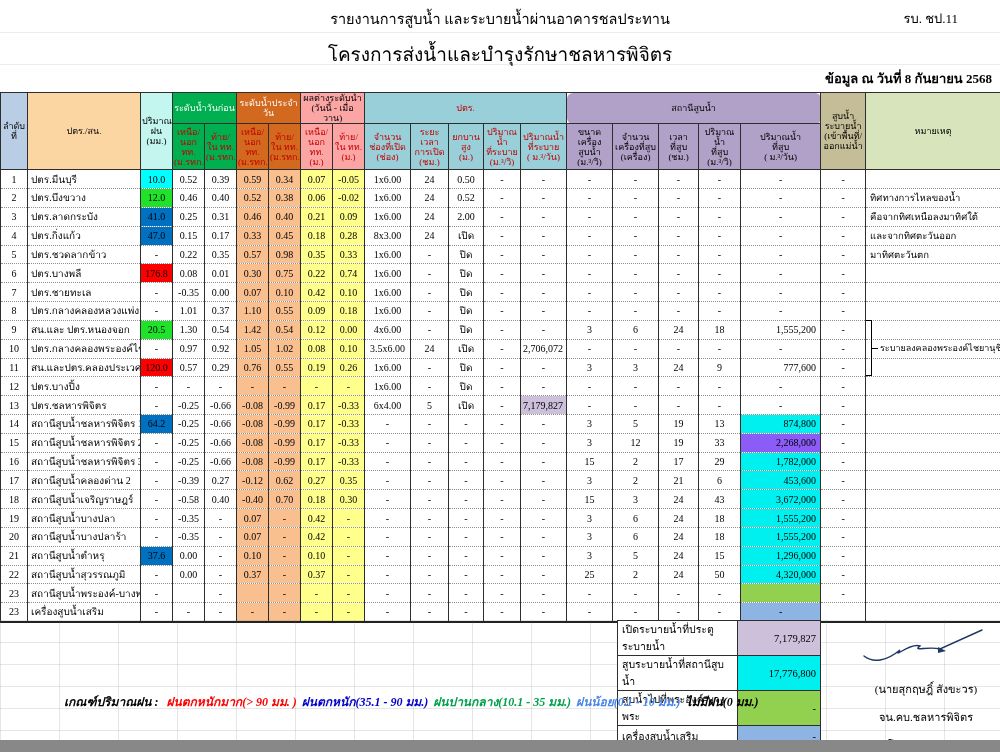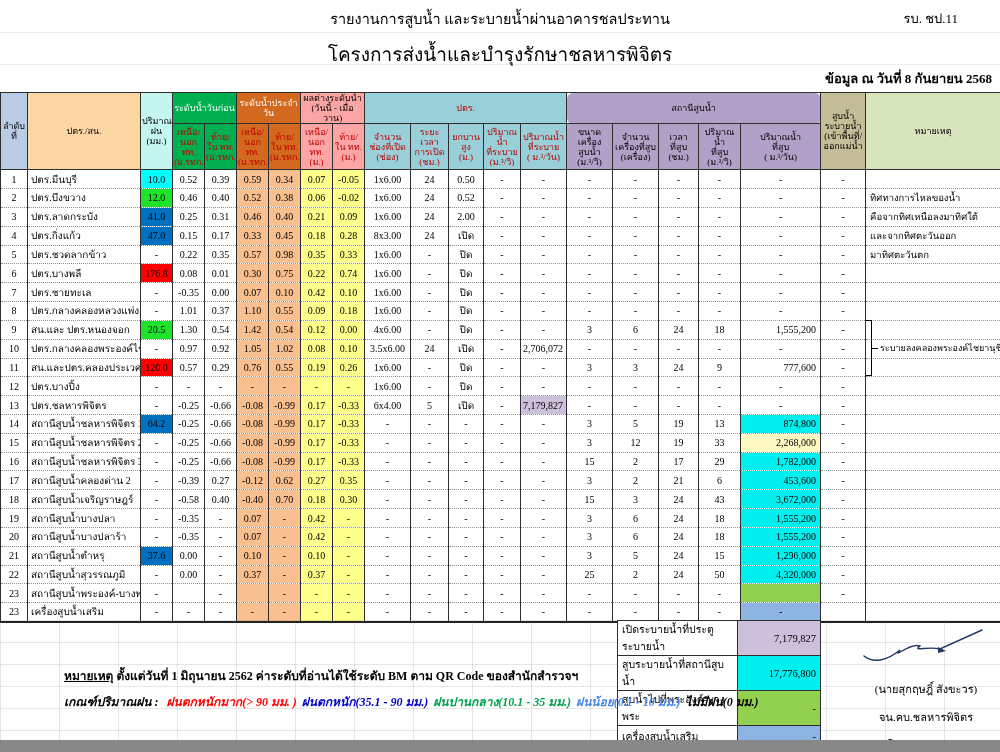--- a/index.html
+++ b/index.html
@@ -514,21 +514,21 @@
           <td class="c-ye">-0.33</td>
           <td>-</td>
           <td>-</td>
           <td>-</td>
           <td>-</td>
           <td>-</td>
           <td>3</td>
           <td>12</td>
           <td>19</td>
           <td>33</td>
-          <td class="c-num" style="background: #fef9c3; padding-left: 16px;">2,268,000</td>
+          <td class="c-num" style="background: #8b5cf6; padding-left: 16px;">2,268,000</td>
           <td>-</td>
           <td class="c-rem"></td>
         </tr>
         <tr>
           <td>16</td>
           <td class="c-name">สถานีสูบน้ำชลหารพิจิตร 3</td>
           <td>-</td>
           <td>-0.25</td>
           <td>-0.66</td>
           <td class="c-or">-0.08</td>
@@ -761,23 +761,20 @@
           <td class="sl">เครื่องสูบน้ำเสริม</td>
           <td class="sv" style="background: rgb(141, 180, 226);">-</td>
         </tr>
         <tr>
           <td class="sl">รวมการสูบระบายน้ำทั้งสิ้น</td>
           <td class="sv" style="background: rgb(226, 107, 10);">24,956,627</td>
         </tr>
       </tbody>
   </table>
 
-  <div id="note1">
-    <span class="u">หมายเหตุ</span><span> ตั้งแต่วันที่ 1 มิถุนายน 2562 ค่าระดับที่อ่านได้ใช้ระดับ BM ตาม QR Code ของสำนักสำรวจฯ</span>
-  </div>
   <div id="note2">
     <span>เกณฑ์ปริมาณฝน :</span> <span id="criteria-segs"><span style="color: rgb(255, 0, 0);">ฝนตกหนักมาก(&gt; 90 มม. )</span><span style="color: rgb(0, 0, 204);">ฝนตกหนัก(35.1 - 90 มม.)</span><span style="color: rgb(0, 161, 75);">ฝนปานกลาง(10.1 - 35 มม.)</span><span style="color: rgb(74, 134, 232);">ฝนน้อย(0.1 - 10 มม.)</span><span style="color: rgb(0, 0, 0);">ไม่มีฝน(0 มม.)</span></span>
   </div>
 
   <div id="sig-block">
     <svg width="140" height="44" viewBox="0 0 140 44">
       <path d="M8,34 C18,42 32,38 44,28 C36,38 54,20 64,24 C56,30 72,24 84,27 L126,8" stroke="#1f3864" fill="none" stroke-width="1.4" stroke-linecap="round"></path>
       <path d="M82,25 L90,29 L82,31 Z" fill="#1f3864"></path>
     </svg>
     <div class="ln">(นายสุกฤษฎิ์ สังขะวร)</div>

